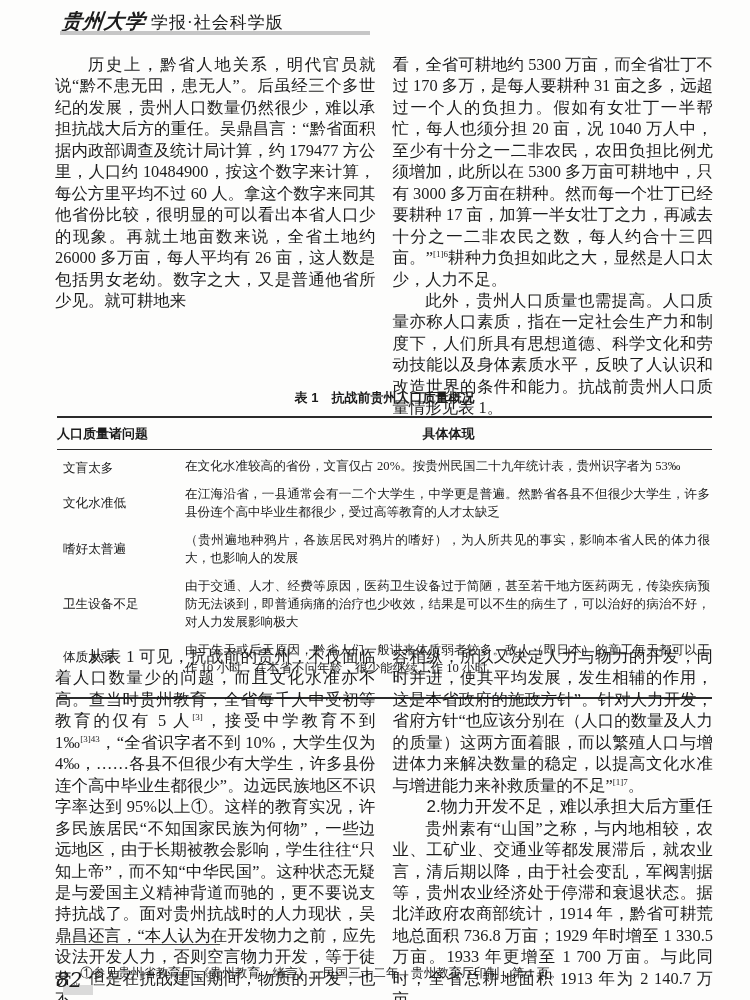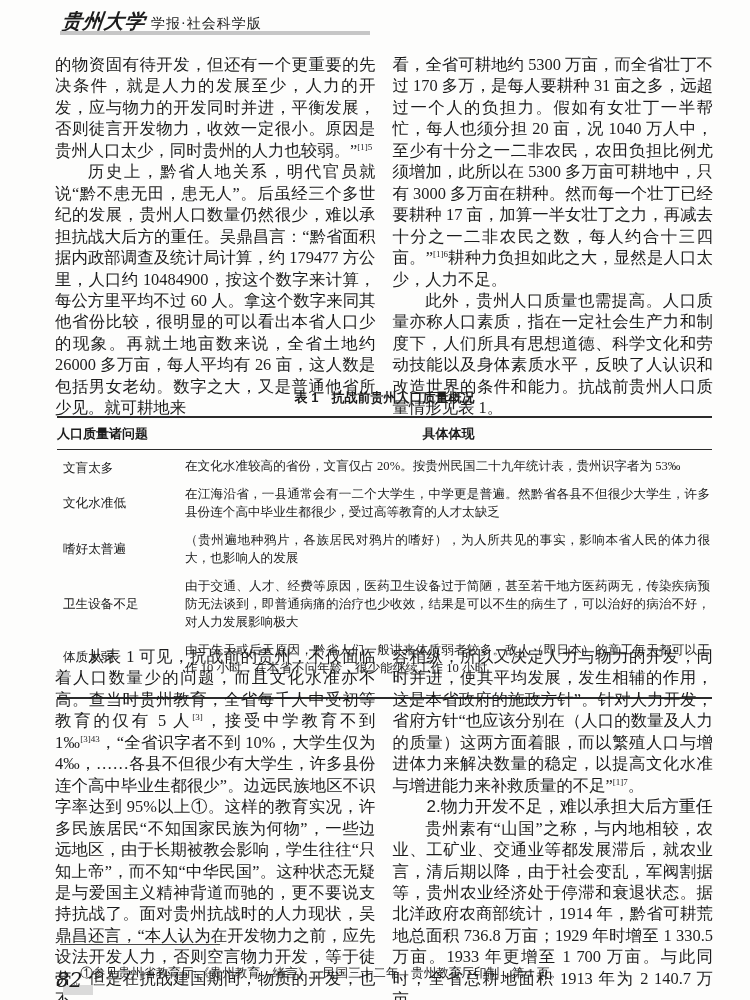--- a/index.html
+++ b/index.html
@@ -18,21 +18,21 @@
   .header { position: absolute; left: 62px; top: 8px; white-space: nowrap; }
   .logo {
     font-family: "DejaVu Serif", serif;
     font-style: italic;
     font-weight: bold;
     font-size: 20px;
     letter-spacing: 1px;
     transform: skewX(-6deg);
     display: inline-block;
   }
-  .subtitle { font-size: 14px; margin-left: 5px; letter-spacing: 1px; }
+  .subtitle { font-size: 17px; margin-left: 5px; letter-spacing: 1px; }
   .header-rule {
     position: absolute; left: 60px; top: 31px;
     width: 310px; height: 3.5px; background: #c6c6c6;
   }
 
   
   .two-col { position: absolute; left: 55px; width: 658px; display: flex; gap: 17px; }
   .top-section { top: 54px; }
   .bottom-section { top: 646px; }
   .col { width: 320.5px; font-size: 16.4px; line-height: 21.45px; text-align: justify; }
@@ -99,21 +99,20 @@
 
 <div class="page">
 
   <div class="header">
     <span class="logo">贵州大学</span><span class="subtitle">学报·社会科学版</span>
   </div>
   <div class="header-rule"></div>
 
   <div class="two-col top-section">
     <div class="col">
-      <p><span>的物资固有待开发，但还有一个更重要的先决条件，就是人力的发展至少，人力的开发，应与物力的开发同时并进，平衡发展，否则徒言开发物力，收效一定很小。原因是贵州人口太少，同时贵州的人力也较弱。”</span><sup>[1]5</sup></p>
       <p class="indent"><span>历史上，黔省人地关系，明代官员就说“黔不患无田，患无人”。后虽经三个多世纪的发展，贵州人口数量仍然很少，难以承担抗战大后方的重任。吴鼎昌言：“黔省面积据内政部调查及统计局计算，约 179477 方公里，人口约 10484900，按这个数字来计算，每公方里平均不过 60 人。拿这个数字来同其他省份比较，很明显的可以看出本省人口少的现象。再就土地亩数来说，全省土地约 26000 多万亩，每人平均有 26 亩，这人数是包括男女老幼。数字之大，又是普通他省所少见。就可耕地来</span></p>
     </div>
     <div class="col">
       <p><span>看，全省可耕地约 5300 万亩，而全省壮丁不过 170 多万，是每人要耕种 31 亩之多，远超过一个人的负担力。假如有女壮丁一半帮忙，每人也须分担 20 亩，况 1040 万人中，至少有十分之一二非农民，农田负担比例尤须增加，此所以在 5300 多万亩可耕地中，只有 3000 多万亩在耕种。然而每一个壮丁已经要耕种 17 亩，加算一半女壮丁之力，再减去十分之一二非农民之数，每人约合十三四亩。”</span><sup>[1]6</sup><span>耕种力负担如此之大，显然是人口太少，人力不足。</span></p>
       <p class="indent"><span>此外，贵州人口质量也需提高。人口质量亦称人口素质，指在一定社会生产力和制度下，人们所具有思想道德、科学文化和劳动技能以及身体素质水平，反映了人认识和改造世界的条件和能力。抗战前贵州人口质量情形见表 1。</span></p>
     </div>
   </div>
 
   <div class="table-section">
     <div class="table-title">表 1　抗战前贵州人口质量概况</div>

